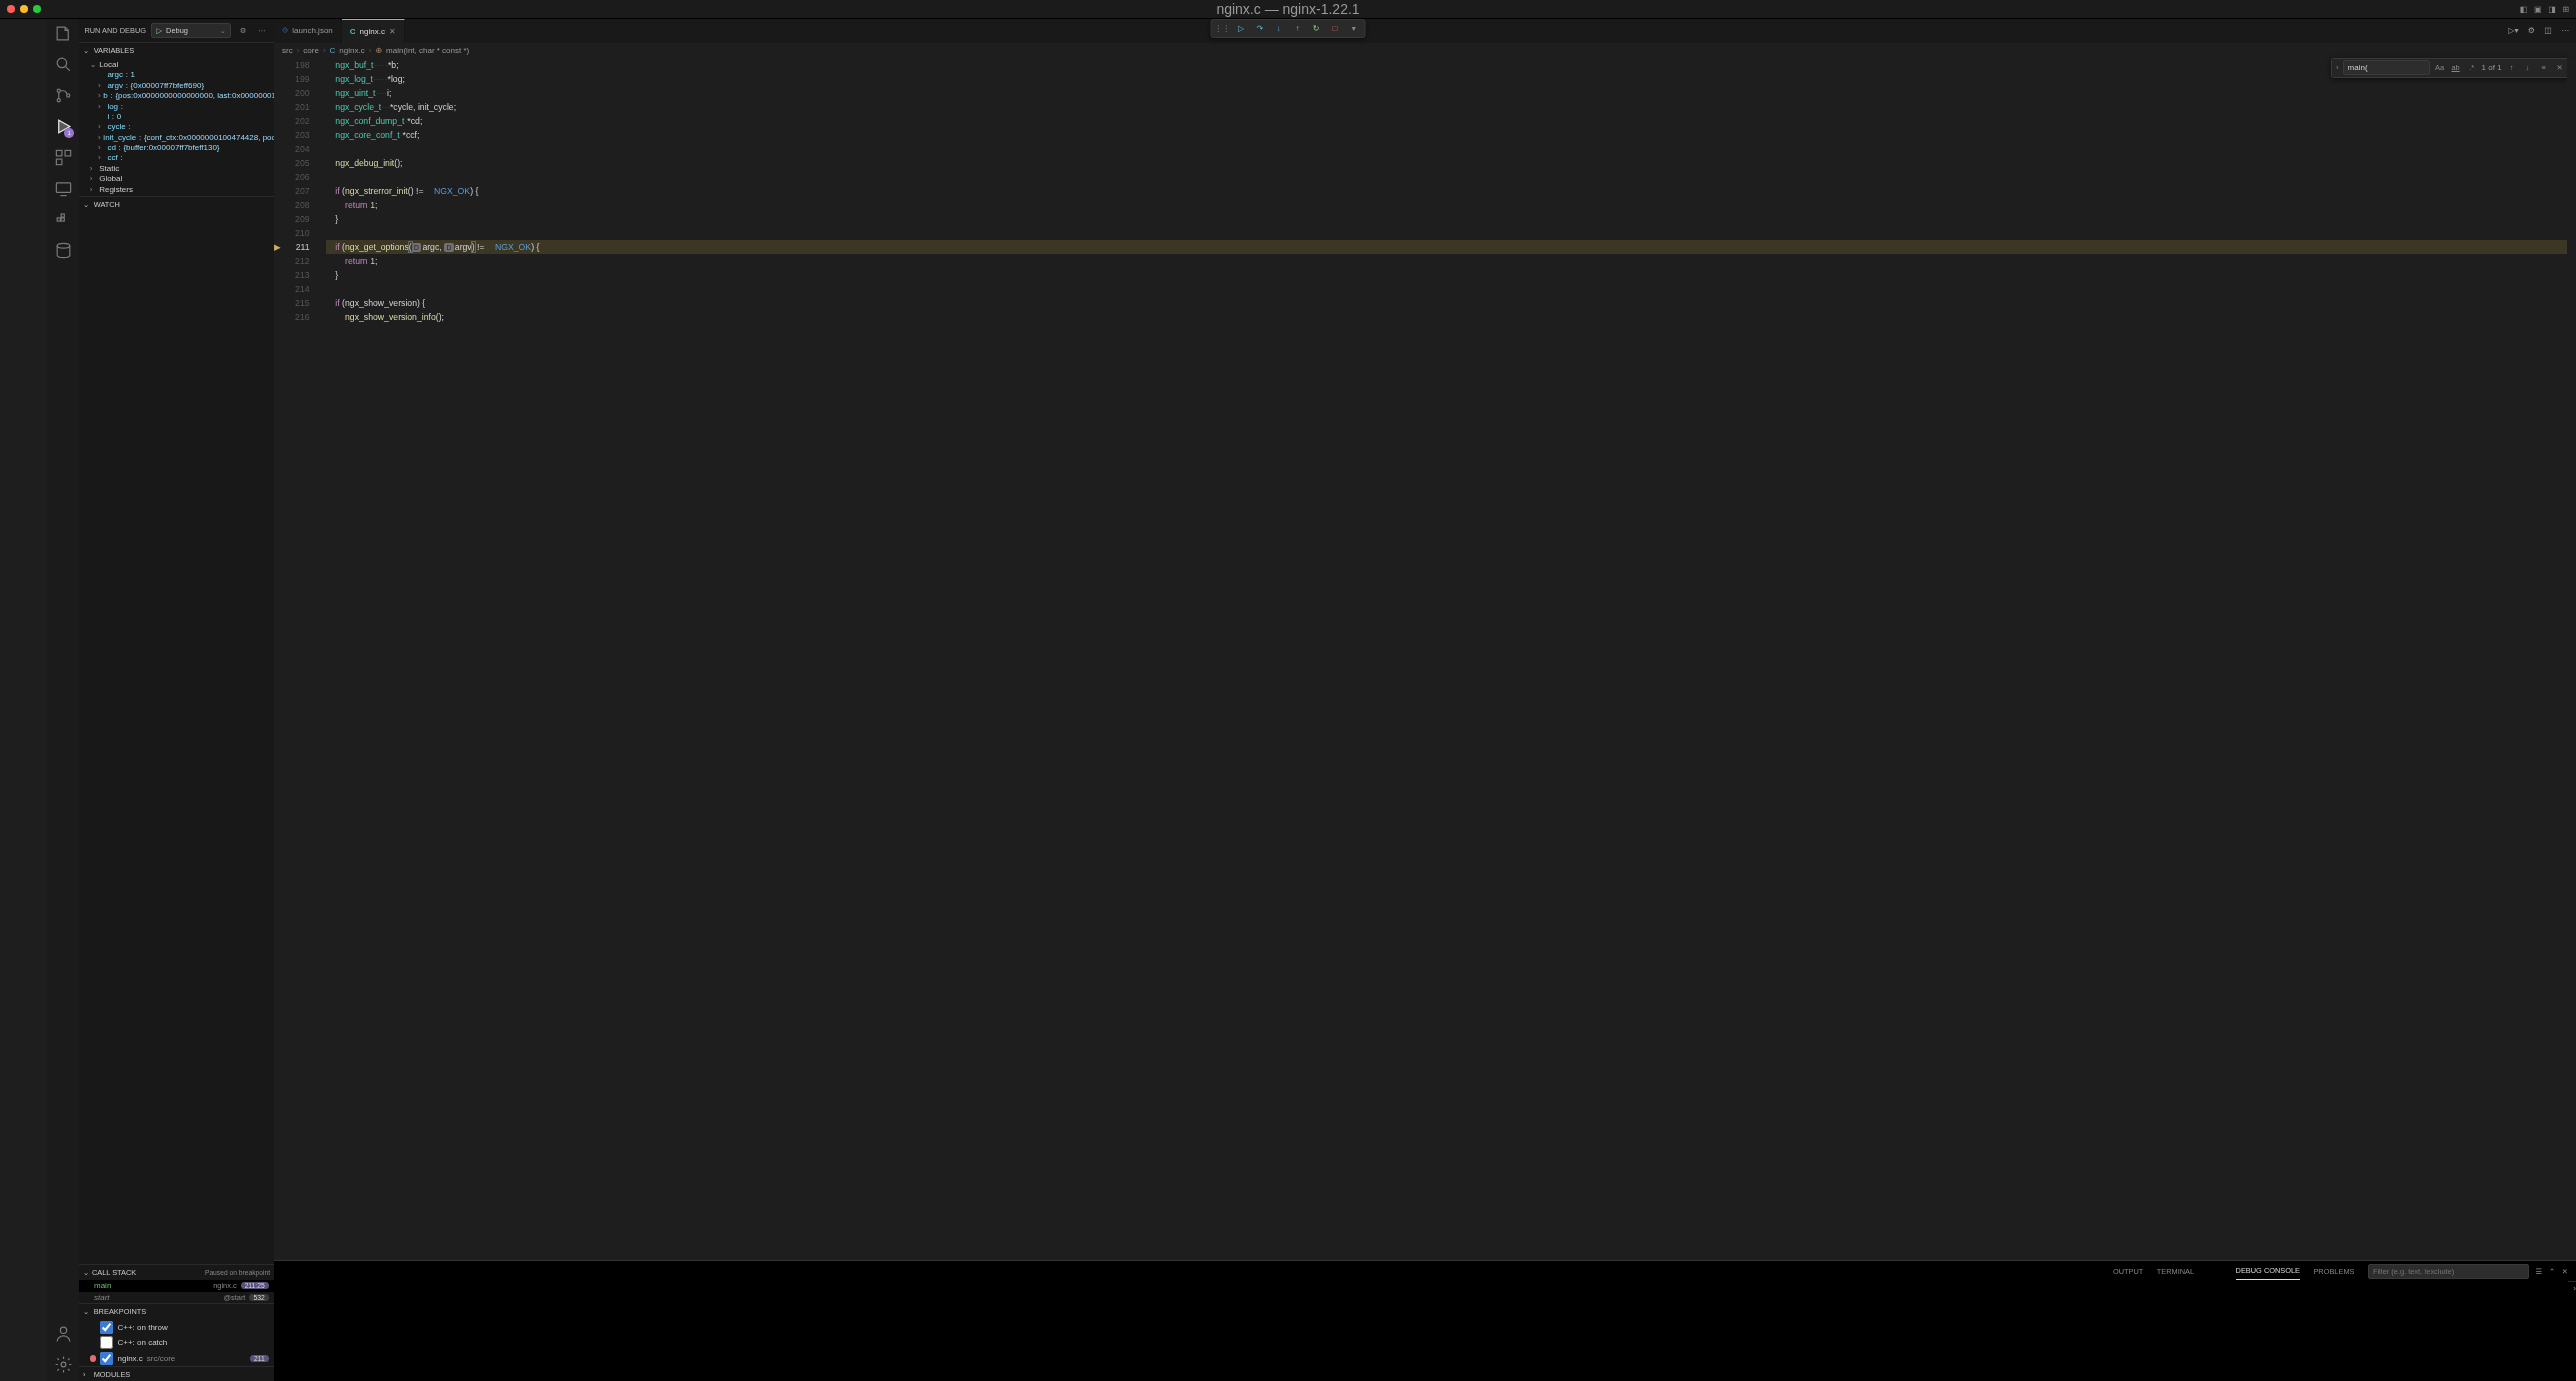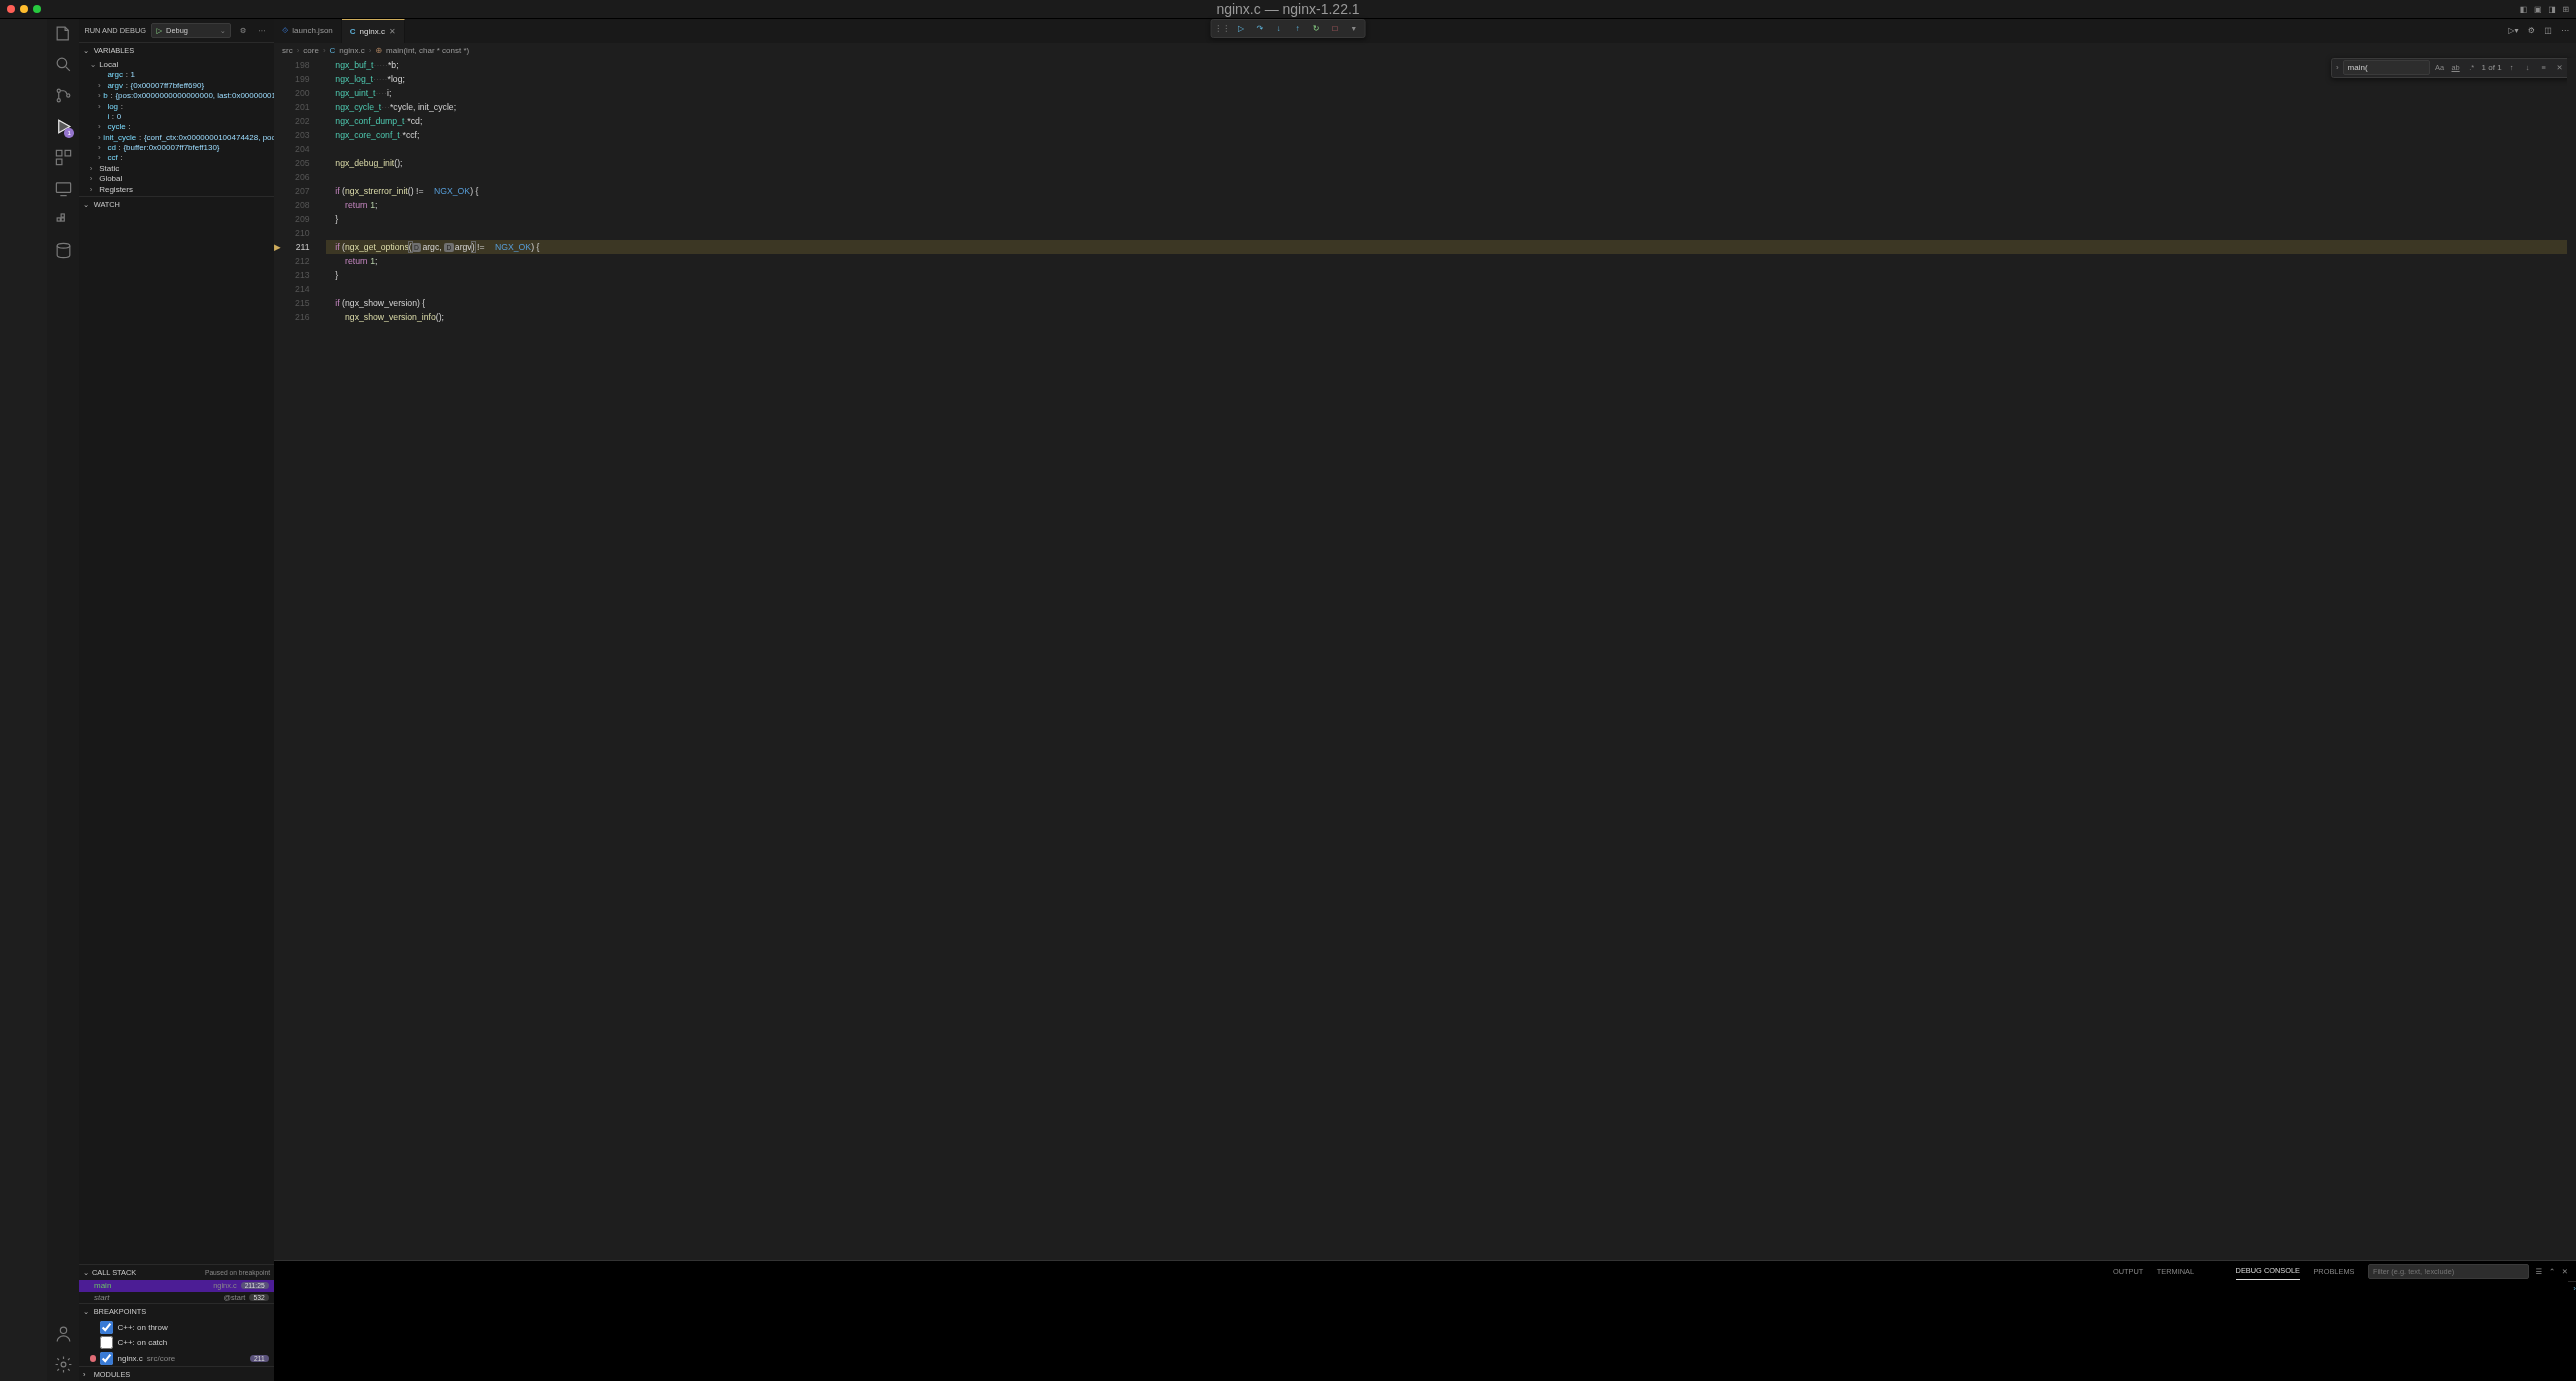--- a/index.html
+++ b/index.html
@@ -33,21 +33,21 @@
 .var-row.indent1 { padding-left: 19px; }
 .var-name { color: #7cdcfe; }
 .var-sep { color: #ccc; }
 .var-val { color: #9cdcfe; }
 .var-invalid { color: #888; }
 .chev-k { color: #888; width: 6.7px; display: inline-block; }
 
 .callstack-hdr { height: 15px; display: flex; align-items: center; padding: 0 4px; gap: 2.7px; font-size: 7.4px; }
 .callstack-hdr .right { margin-left: auto; color: #888; font-size: 6.7px; }
 .cs-row { display: flex; align-items: center; padding: 1.3px 5.4px 1.3px 15px; font-family: Menlo, Consolas, monospace; font-size: 8px; }
-.cs-row.selected { background: #4c1d95; }
+.cs-row.selected { background: #000000; }
 .cs-row .fn { color: #6abf69; }
 .cs-row .fn.dim { color: #888; font-style: italic; }
 .cs-row .loc { margin-left: auto; display: flex; gap: 4px; align-items: center; }
 .cs-row .file { color: #888; font-size: 7.4px; }
 .pill { background: #5a527a; color: #ddd; border-radius: 5.4px; padding: 0 4px; font-size: 6.7px; }
 .pill.dim { background: #3a3a3a; }
 
 .bp-row { display: flex; align-items: center; padding: 1.3px 5.4px 1.3px 10.8px; gap: 4px; font-family: Menlo, Consolas, monospace; font-size: 8px; }
 .bp-row input[type=checkbox] { accent-color: #3a7bd5; }
 .bp-dot { width: 6.7px; height: 6.7px; border-radius: 50%; background: #e06c75; display: inline-block; }

